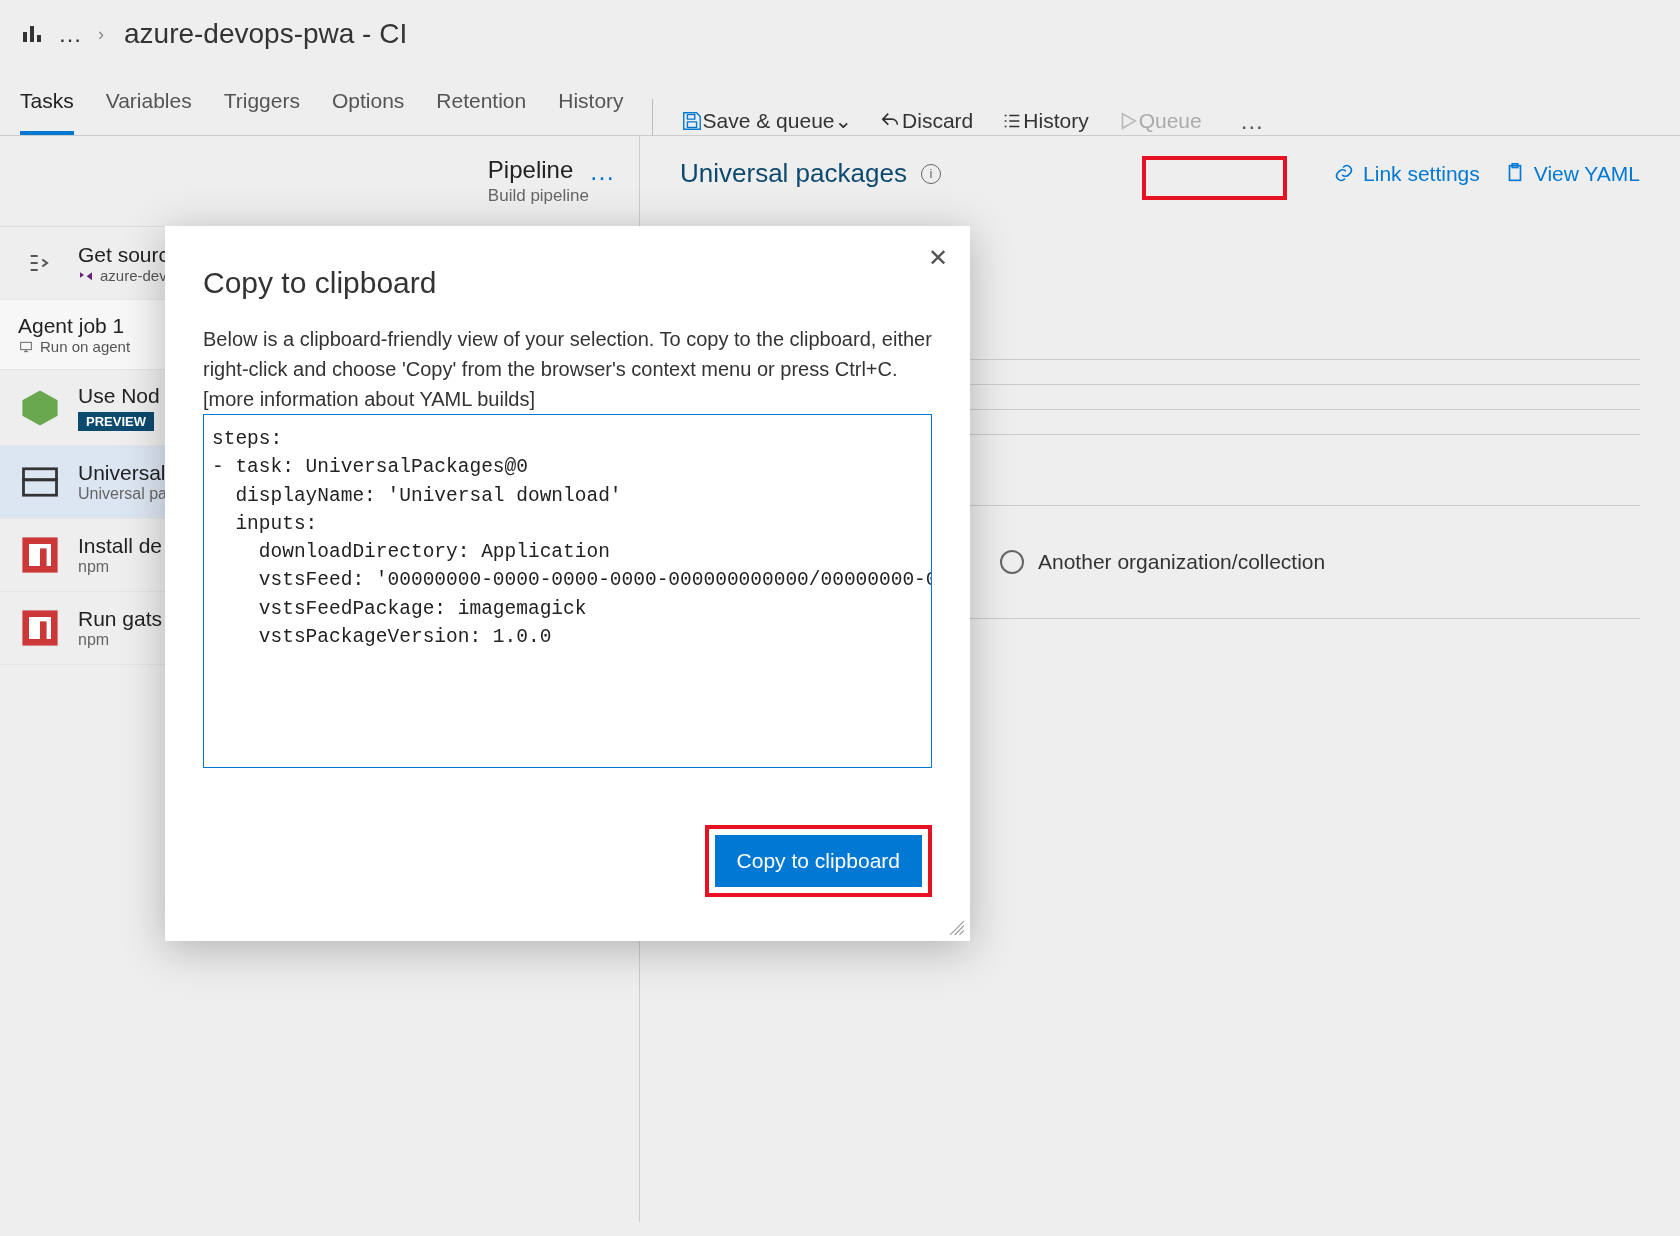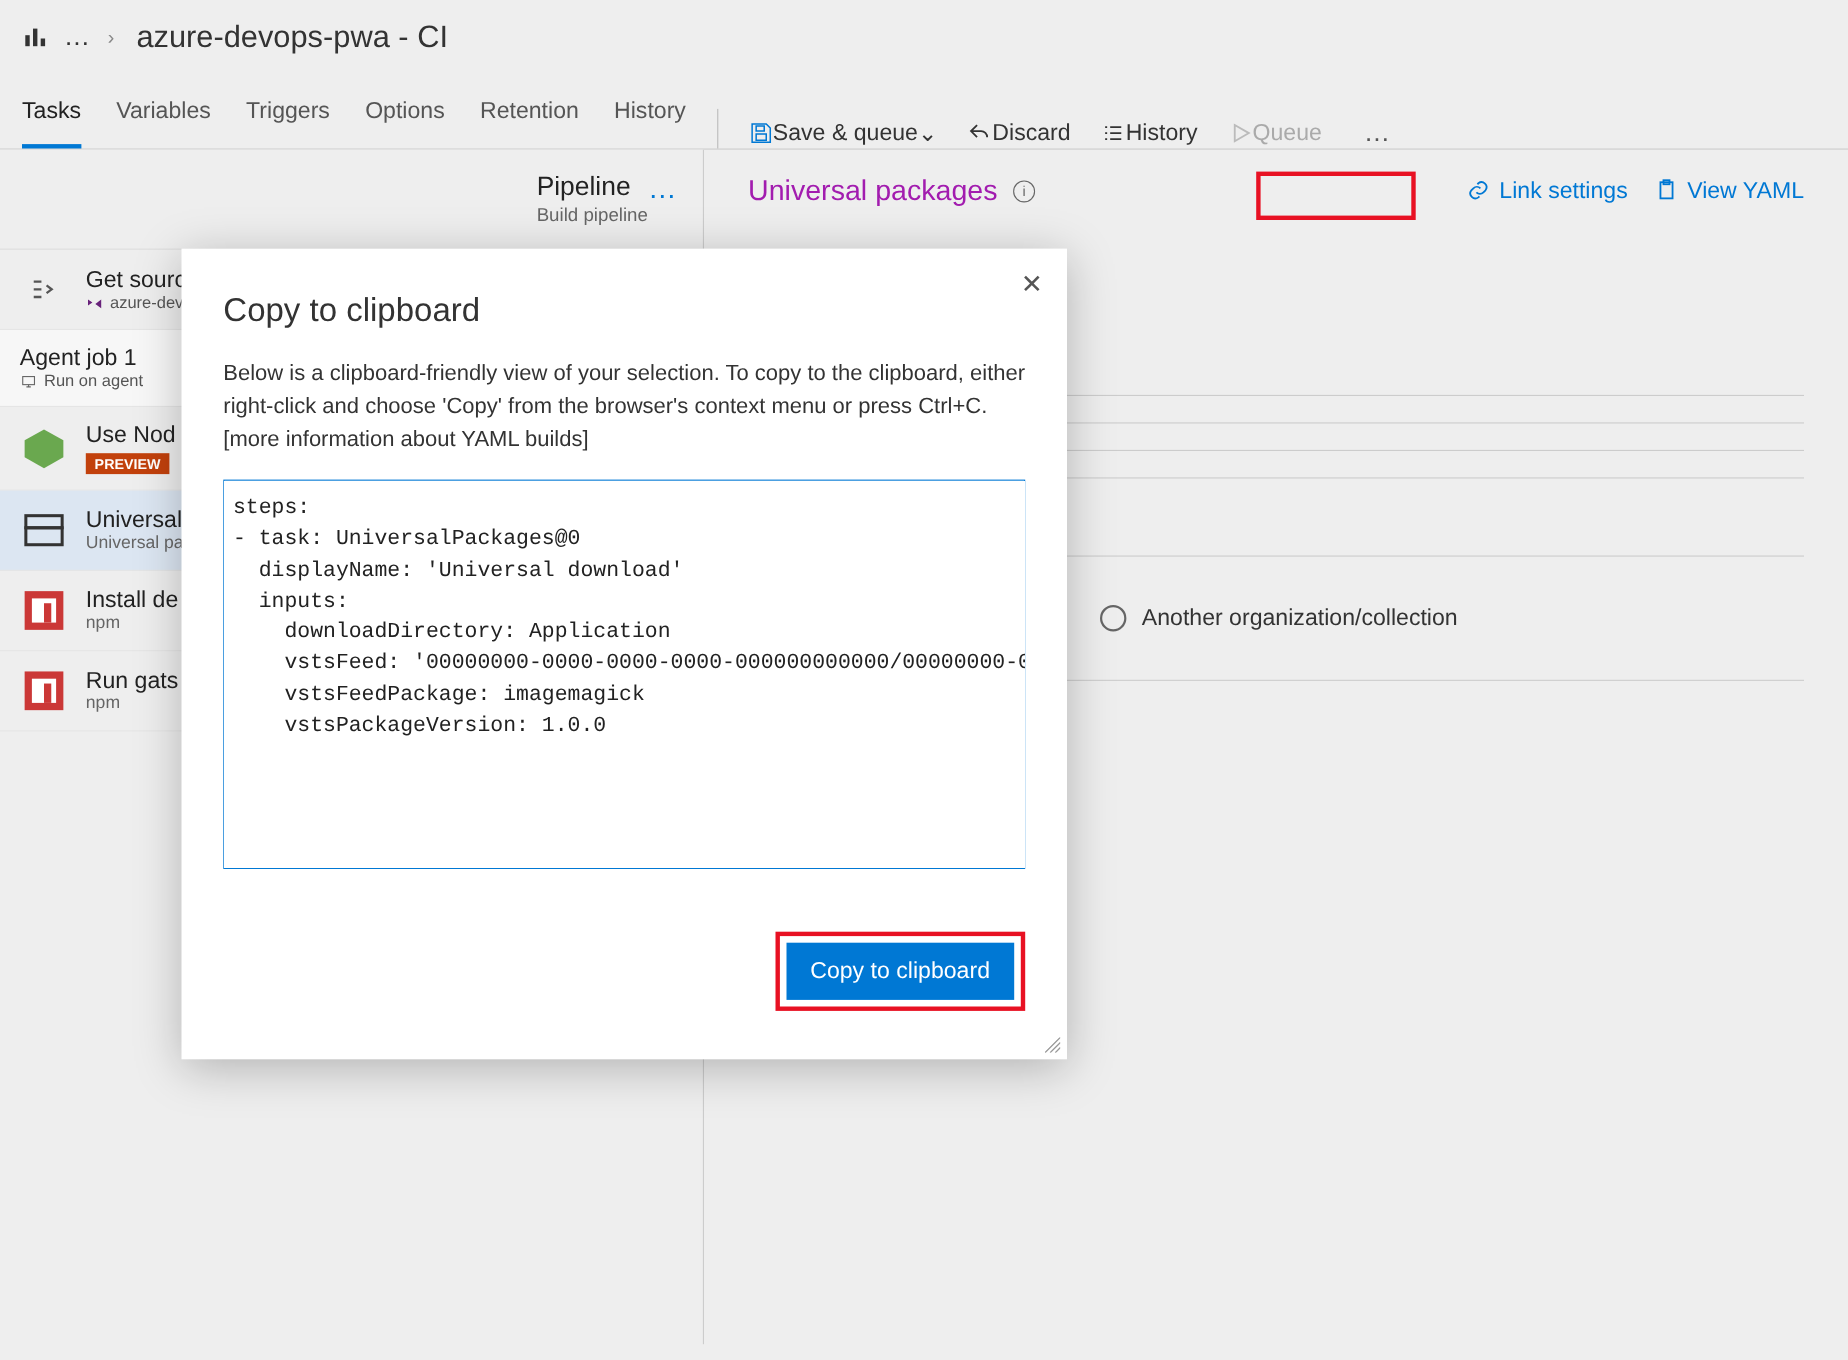--- a/index.html
+++ b/index.html
@@ -31,42 +31,42 @@
     .pipeline-subtitle { font-size: 17px; color: #666; margin-top: 2px; }
     .pipeline-more { color: #0078d4; font-size: 26px; letter-spacing: 2px; }
     
     .task-row { display: flex; align-items: center; padding: 14px 18px; gap: 16px; border-bottom: 1px solid #e5e5e5; cursor: pointer; }
     .task-row.selected { background: #dce6f2; }
     .task-row-alt { background: #f7f7f7; }
     .task-icon { width: 44px; height: 44px; flex-shrink: 0; display:flex; align-items:center; justify-content:center; }
     .task-label { font-size: 21px; color: #222; }
     .task-sub { font-size: 16px; color: #666; }
     .get-sources-icon { color: #555; }
-    .preview-badge { background: #c2410c; color: #fff; font-size: 13px; padding: 2px 8px; font-weight: 600; display: inline-block; margin-top: 4px; }
+    .preview-badge { background: #0c4a6e; color: #fff; font-size: 13px; padding: 2px 8px; font-weight: 600; display: inline-block; margin-top: 4px; }
     .agent-row-sub { display: flex; align-items: center; gap: 6px; font-size: 15px; color: #555; }
     
     .right-pane { flex: 1; padding: 22px 40px; }
     .right-header { display: flex; align-items: center; justify-content: space-between; }
     .right-title-group { display: flex; align-items: center; gap: 14px; }
-    .right-title { font-size: 26px; font-weight: 300; color: #a21caf; }
+    .right-title { font-size: 26px; font-weight: 300; color: #0c4a6e; }
     .info-icon { width: 20px; height: 20px; border: 1.5px solid #666; border-radius: 50%; display: flex; align-items: center; justify-content: center; font-size: 13px; color: #666; }
     .right-links { display: flex; gap: 24px; }
     .right-link { display: flex; align-items: flex-start; gap: 8px; color: #0078d4; font-size: 21px; cursor: pointer; }
     .view-yaml-highlight { position: absolute; border: 4px solid #e81123; }
     
     .radio-row { display: flex; align-items: center; gap: 14px; padding: 20px 0; }
     .radio-circle { width: 24px; height: 24px; border: 2px solid #666; border-radius: 50%; }
     .radio-label { font-size: 21px; color: #333; }
     .divider-line { border-top: 1px solid #ccc; margin: 24px 0; }
     
     
     .modal { position: absolute; left: 165px; top: 226px; width: 805px; background: #fff; box-shadow: 0 8px 40px rgba(0,0,0,0.25); padding: 40px 38px 44px; }
     .modal-close { position: absolute; top: 18px; right: 22px; font-size: 24px; color: #555; cursor: pointer; }
     .modal-title { font-size: 30px; font-weight: 300; color: #333; margin-bottom: 24px; }
-    .modal-desc { font-size: 20px; color: #333; line-height: 1.5; margin-bottom: 22px; }
+    .modal-desc { font-size: 20px; color: #333; line-height: 1.5; }
     .modal-textarea { width: 100%; height: 354px; border: 1px solid #0078d4; padding: 10px 8px; font-family: Consolas, "Courier New", monospace; font-size: 19.5px; line-height: 1.45; color: #222; resize: none; outline: none; white-space: pre; overflow: auto; }
     .modal-footer { display: flex; justify-content: flex-end; margin-top: 52px; }
     .copy-btn-wrap { border: 4px solid #e81123; padding: 6px; }
     .copy-btn { background: #0078d4; color: #fff; border: none; padding: 14px 22px; font-size: 21px; cursor: pointer; }
     .resize-grip { position: absolute; right: 6px; bottom: 6px; width: 14px; height: 14px; color: #888; }
     
     svg { display: block; }
   </style>
 </head>
 <body>

